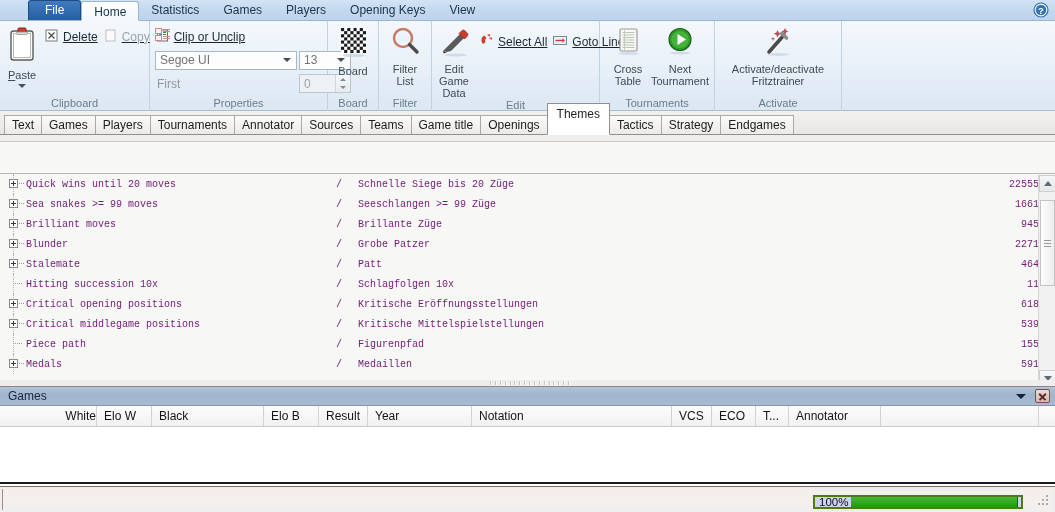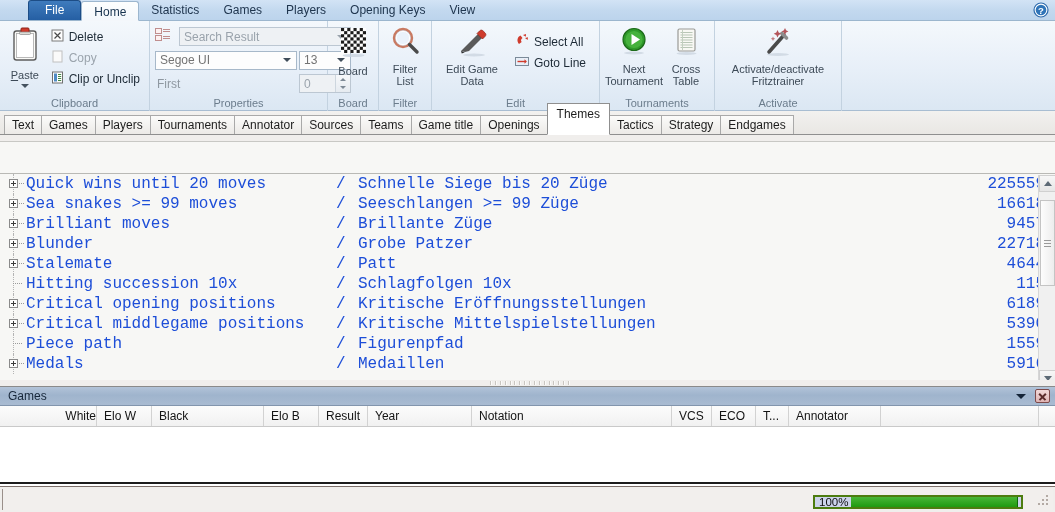--- a/index.html
+++ b/index.html
@@ -107,21 +107,21 @@
   .bigbtn .lbl u { text-decoration: underline; }
   .caret-down {
     width: 0; height: 0;
     border-left: 4px solid transparent;
     border-right: 4px solid transparent;
     border-top: 4px solid #44525f;
     margin-top: 3px;
   }
 
   
-  .smallcol { display: flex; flex-direction: column; padding-top: 2px; }
+  .smallcol { display: flex; flex-direction: row; padding-top: 2px; text-decoration: underline; }
   .smallbtn {
     display: flex; align-items: center;
     height: 21px;
     padding: 0 4px 0 2px;
     cursor: default;
     white-space: nowrap;
   }
   .smallbtn .lbl { font-size: 12px; margin-left: 5px; }
   .smallbtn.dis .lbl { color: #9ba4ad; }
   .smallbtn .lbl.en { color: #1d2a36; }
@@ -237,22 +237,22 @@
     border-bottom: 1px solid #b9b9b5;
   }
   .tree-rows {
     position: relative;
   }
   .trow {
     height: 20px;
     display: flex;
     align-items: center;
     font-family: "Liberation Mono", monospace;
-    font-size: 16px;
-    color: #1d4ed8;
+    font-size: 10px;
+    color: #701a75;
     white-space: nowrap;
   }
   .tcell-gutter {
     width: 26px;
     flex: 0 0 26px;
     height: 20px;
     position: relative;
   }
   .plusbox {
     position: absolute;
@@ -515,24 +515,20 @@
   <div class="rgroup" style="width:178px">
     <div class="rgroup-body">
       <div class="propgrid">
         <span class="ico">
           <svg width="16" height="14" viewBox="0 0 16 14">
             <rect x="0.5" y="0.5" width="6" height="5" fill="#fdf1f1" stroke="#c08e8e"></rect>
             <rect x="0.5" y="7.5" width="6" height="5" fill="#fdf1f1" stroke="#c08e8e"></rect>
             <path d="M8 1.5h7M8 3.5h7M8 8.5h7M8 10.5h7" stroke="#c08e8e" stroke-width="1"></path>
           </svg>
         </span>
-        <div class="combo dis" style="grid-column:2/4">
-          <span class="cv">Search Result</span>
-          <span class="arw"></span>
-        </div>
 
         <div class="combo" style="grid-column:1/3">
           <span class="cv">Segoe UI</span>
           <span class="arw"></span>
         </div>
         <div class="combo">
           <span class="cv">13</span>
           <span class="arw"></span>
         </div>
 
@@ -654,43 +650,43 @@
           </span>
           <span class="lbl en">Goto Line</span>
         </div>
       </div>
     </div>
     <div class="rgroup-label">Edit</div>
   </div>
 
   <div class="rgroup" style="width:115px">
     <div class="rgroup-body" style="justify-content:space-around">
-      <div class="bigbtn" style="width:58px">
-        <span class="ico">
-          <svg width="32" height="32" viewBox="0 0 32 32">
-            <circle cx="16" cy="13.5" r="11" fill="#2f9a2a" stroke="#1d6b1a" stroke-width="1.2"></circle>
-            <circle cx="16" cy="13.5" r="8.6" fill="#46b23d"></circle>
-            <path d="M13.5 8 L22 13.5 L13.5 19 Z" fill="#ffffff"></path>
-            <ellipse cx="16" cy="27" rx="10" ry="1.5" fill="#c9d3de" opacity="0.75"></ellipse>
-          </svg>
-        </span>
-        <span class="lbl"><span>Next</span><br><span>Tournament</span></span>
-      </div>
       <div class="bigbtn">
         <span class="ico">
           <svg width="30" height="32" viewBox="0 0 30 32">
             <rect x="7" y="3" width="17" height="22" rx="1.5" fill="#f8f8f4" stroke="#9a9a96" stroke-width="1.2"></rect>
             <g stroke="#b9c6b6" stroke-width="1">
               <path d="M9.5 6.5h12M9.5 9h12M9.5 11.5h12M9.5 14h12M9.5 16.5h12M9.5 19h12M9.5 21.5h12"></path>
             </g>
             <path d="M11.5 4v20" stroke="#c3cfc0"></path>
             <ellipse cx="15.5" cy="27.5" rx="10" ry="1.5" fill="#c9d3de" opacity="0.75"></ellipse>
           </svg>
         </span>
         <span class="lbl"><span>Cross</span><br><span>Table</span></span>
+      </div>
+      <div class="bigbtn" style="width:58px">
+        <span class="ico">
+          <svg width="32" height="32" viewBox="0 0 32 32">
+            <circle cx="16" cy="13.5" r="11" fill="#2f9a2a" stroke="#1d6b1a" stroke-width="1.2"></circle>
+            <circle cx="16" cy="13.5" r="8.6" fill="#46b23d"></circle>
+            <path d="M13.5 8 L22 13.5 L13.5 19 Z" fill="#ffffff"></path>
+            <ellipse cx="16" cy="27" rx="10" ry="1.5" fill="#c9d3de" opacity="0.75"></ellipse>
+          </svg>
+        </span>
+        <span class="lbl"><span>Next</span><br><span>Tournament</span></span>
       </div>
     </div>
     <div class="rgroup-label">Tournaments</div>
   </div>
 
   <div class="rgroup" style="width:127px">
     <div class="rgroup-body" style="justify-content:center">
       <div class="bigbtn" style="width:120px">
         <span class="ico">
           <svg width="40" height="32" viewBox="0 0 40 32">

